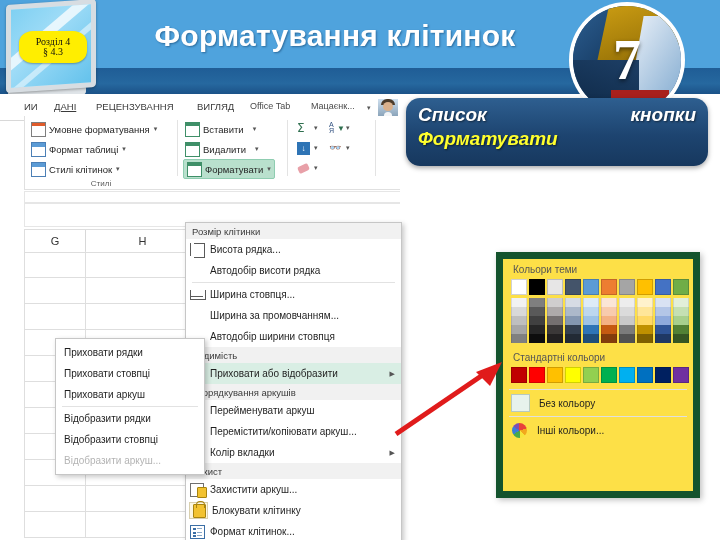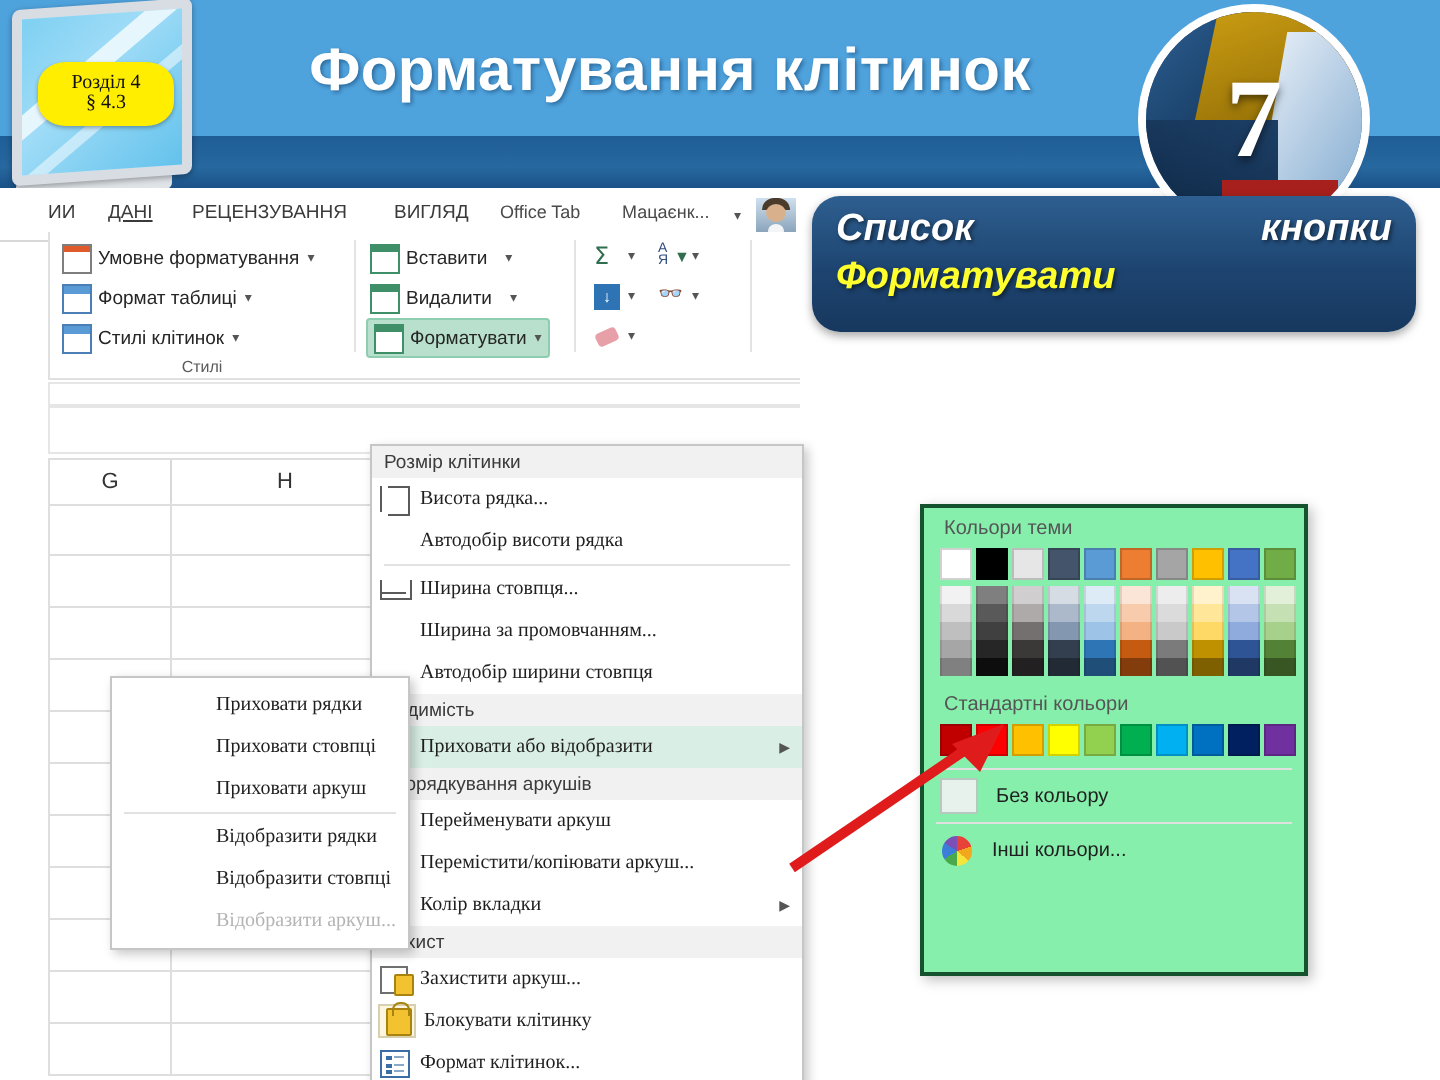--- a/index.html
+++ b/index.html
@@ -99,33 +99,33 @@
     font-size:11px;color:#333;border-right:1px solid #d8d8d8;}
   .g-row{position:absolute;left:0;width:376px;height:26px;border-bottom:1px solid #dedede;
     border-left:1px solid #dedede;border-right:1px solid #dedede;}
   .g-v{position:absolute;top:0;width:1px;height:26px;background:#dedede;}
 
   
   .menu{position:absolute;background:#ffffff;border:1px solid #c6c6c6;
     box-shadow:2px 2px 5px rgba(0,0,0,.22);}
   .mi{position:relative;height:21px;display:flex;align-items:center;
     font-size:10px;color:#1f1f1f;white-space:nowrap;}
-  .mi .txt{flex:1;font-family:Liberation Serif, serif;}
+  .mi .txt{flex:1;}
   .mi.dis{color:#b4b4b4;}
   .mi.sel{background:#d9eee4;}
   .mi-ico{width:17px;height:15px;margin:0 4px 0 3px;position:relative;flex:0 0 17px;}
   .mi-arrow{font-size:7px;color:#555;margin-right:6px;}
   .sec{height:16px;display:flex;align-items:center;font-size:9.5px;color:#3b3b3b;
     background:#f1f1f1;padding-left:6px;font-weight:normal;}
   .msep{height:1px;background:#e2e2e2;margin:1px 6px;}
 
   .main-menu{left:185px;top:186px;width:215px;margin-top:36px;}
   .mm-pad{padding-left:24px;}
   .sub-menu{left:55px;top:338px;width:148px;padding:3px 0;}
-  .sm-pad{padding-left:8px;margin-left:44px;}
+  .sm-pad{padding-left:8px;}
 
   
   .ico-rowh:before{content:"";position:absolute;left:1px;top:1px;width:1px;height:13px;background:#5a5a5a;}
   .ico-rowh:after{content:"";position:absolute;left:5px;top:1px;width:10px;height:13px;
     border:1px solid #5a5a5a;border-left:none;}
   .ico-colw:before{content:"";position:absolute;left:1px;top:3px;width:14px;height:9px;
     border:1px solid #5a5a5a;border-top:none;}
   .ico-colw:after{content:"";position:absolute;left:2px;top:9px;width:12px;height:1px;background:#5a5a5a;}
   .ico-prot{position:absolute;left:1px;top:1px;width:12px;height:12px;border:1px solid #6f6f6f;background:#fff;}
   .ico-lockb{position:absolute;left:8px;top:5px;width:8px;height:9px;background:#f2c230;border:1px solid #a8840f;border-radius:1px;}
@@ -133,22 +133,22 @@
     border:1px solid #a8840f;border-radius:1px;}
   .ico-lockbig:before{content:"";position:absolute;left:2px;top:-4px;width:7px;height:6px;
     border:1.5px solid #a8840f;border-bottom:none;border-radius:4px 4px 0 0;}
   .ico-fmtc{position:absolute;left:1px;top:1px;width:13px;height:12px;border:1px solid #3b6ea5;background:#fff;}
   .ico-fmtc:before{content:"";position:absolute;left:2px;top:2px;width:3px;height:2px;background:#3b6ea5;
     box-shadow:0 4px 0 #3b6ea5,0 7px 0 #3b6ea5;}
   .ico-fmtc:after{content:"";position:absolute;left:6px;top:2px;width:5px;height:1px;background:#8aa8c8;
     box-shadow:0 4px 0 #8aa8c8,0 7px 0 #8aa8c8;}
 
   
-  .pal{position:absolute;left:460px;top:252px;width:190px;height:232px;background:#86efac;
-    border:2px solid #14532d;box-shadow:2px 2px 6px rgba(0,0,0,.25);}
+  .pal{position:absolute;left:496px;top:252px;width:190px;height:232px;background:#fde047;
+    border:7px solid #14532d;box-shadow:2px 2px 6px rgba(0,0,0,.25);}
   .pal-title{font-size:10px;color:#555;padding:5px 0 4px 10px;}
   .pal-rowwrap{display:flex;gap:2px;padding-left:8px;}
   .pal-colstack{display:flex;flex-direction:column;}
   .sw{width:14px;height:14px;border:1px solid rgba(0,0,0,.18);}
   .sw.v{width:14px;height:9px;border-top:none;border-left:1px solid rgba(0,0,0,.10);
     border-right:1px solid rgba(0,0,0,.10);border-bottom:none;}
   .pal-std{display:flex;gap:2px;padding-left:8px;}
   .pal-line{height:1px;background:#e0e0e0;margin:6px 6px 0 6px;}
   .pal-opt{display:flex;align-items:center;height:26px;font-size:10px;color:#1f1f1f;padding-left:8px;}
   .opt-box{width:17px;height:16px;background:#e7f2ec;border:1px solid #b6c9bf;margin-right:9px;}

